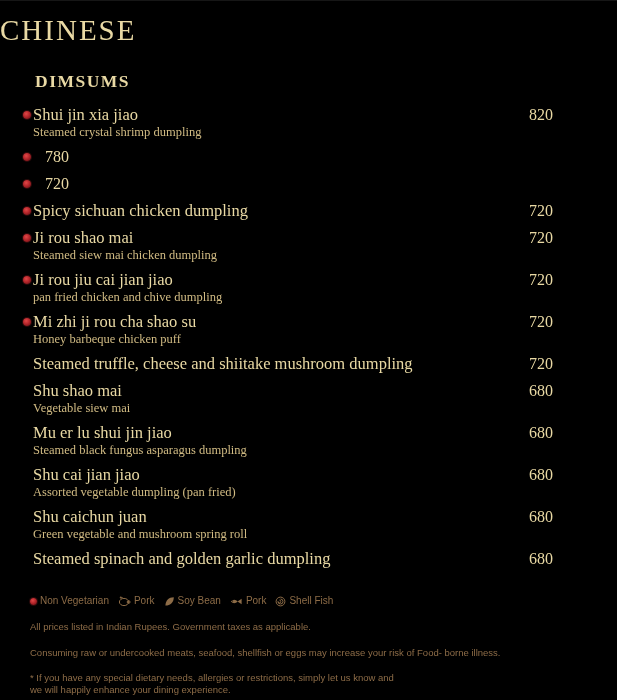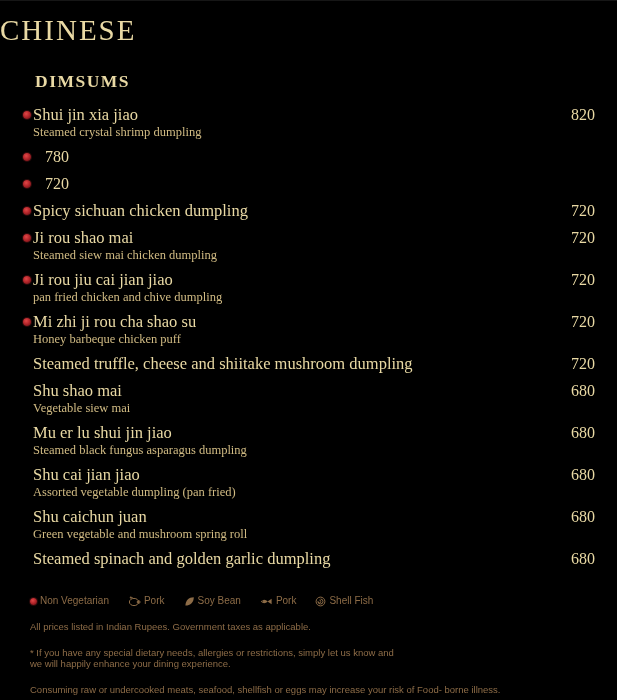--- a/index.html
+++ b/index.html
@@ -18,41 +18,41 @@
   .page-title {
     margin:0; text-align:left; font-weight:normal;
     font-size:29px; line-height:33px; letter-spacing:2px;
     color:var(--gold);
   }
   .section-title {
     margin:24px 0 14px 35px; font-weight:bold;
     font-size:17.5px; line-height:20px; letter-spacing:1.5px;
     color:var(--gold);
   }
-  #menu-list { padding-right:22px; }
+  #menu-list { padding-right:64px; }
   .item {
     position:relative; padding-left:33px; margin-bottom:7px;
     display:flex; align-items:flex-start;
   }
   .nv-icon {
     display:inline-block; width:8px; height:8px; border-radius:50%;
     background:radial-gradient(circle at 40% 35%, #e04848 0%, var(--non_veg_red) 45%, #731318 85%, #4a0c0f 100%);
     box-shadow:0 0 0 1px #2a0a0b;
   }
   .item > .nv-icon { position:absolute; left:23px; top:6px; }
   .item-text { flex:1; min-width:0; }
   .item-name { font-size:16.5px; line-height:20px; color:var(--gold); }
   .item-desc { font-size:12.5px; line-height:15px; color:var(--gold_dim); }
   .item-price { font-size:16px; line-height:20px; color:var(--gold); margin-left:12px; white-space:nowrap; }
   .footer {
     margin:26px 30px 0 30px;
     font-family:"Liberation Sans","DejaVu Sans",sans-serif;
     color:var(--footer_text);
   }
-  .legend-row { display:flex; align-items:center; gap:19px; font-size:10px; line-height:12px; margin-bottom:6px; }
+  .legend-row { display:flex; align-items:center; gap:9px; font-size:10px; line-height:12px; margin-bottom:6px; }
   .legend-item { display:inline-flex; align-items:center; gap:3px; }
   .legend-item .nv-icon { width:7px; height:7px; }
   .legend-glyph { display:inline-flex; align-items:center; }
   .legend-glyph svg { display:block; }
   #notes .note { font-size:9.5px; line-height:11.5px; margin-top:14px; white-space:pre-line; }
 </style>
 </head>
 <body>
 
 <div class="page">
@@ -186,18 +186,18 @@
             <svg width="11" height="11" viewBox="0 0 11 11" fill="none" stroke="currentColor" stroke-width="1">
               <circle cx="5.5" cy="5.5" r="4.4"></circle>
               <path d="M5.5 3 a2.5 2.5 0 1 1 -2.5 2.5 a1.4 1.4 0 1 0 1.4 -1.4"></path>
             </svg>
           </span>
           <span>Shell Fish</span>
         </span>
       </div>
     <div id="notes">
         <div class="note">All prices listed in Indian Rupees. Government taxes as applicable.</div>
+        <div class="note">Consuming raw or undercooked meats, seafood, shellfish or eggs may increase your risk of Food- borne illness.</div>
         <div class="note">* If you have any special dietary needs, allergies or restrictions, simply let us know and
 we will happily enhance your dining experience.</div>
-        <div class="note">Consuming raw or undercooked meats, seafood, shellfish or eggs may increase your risk of Food- borne illness.</div>
       </div>
   </div>
 </div>
 
 </body></html>

